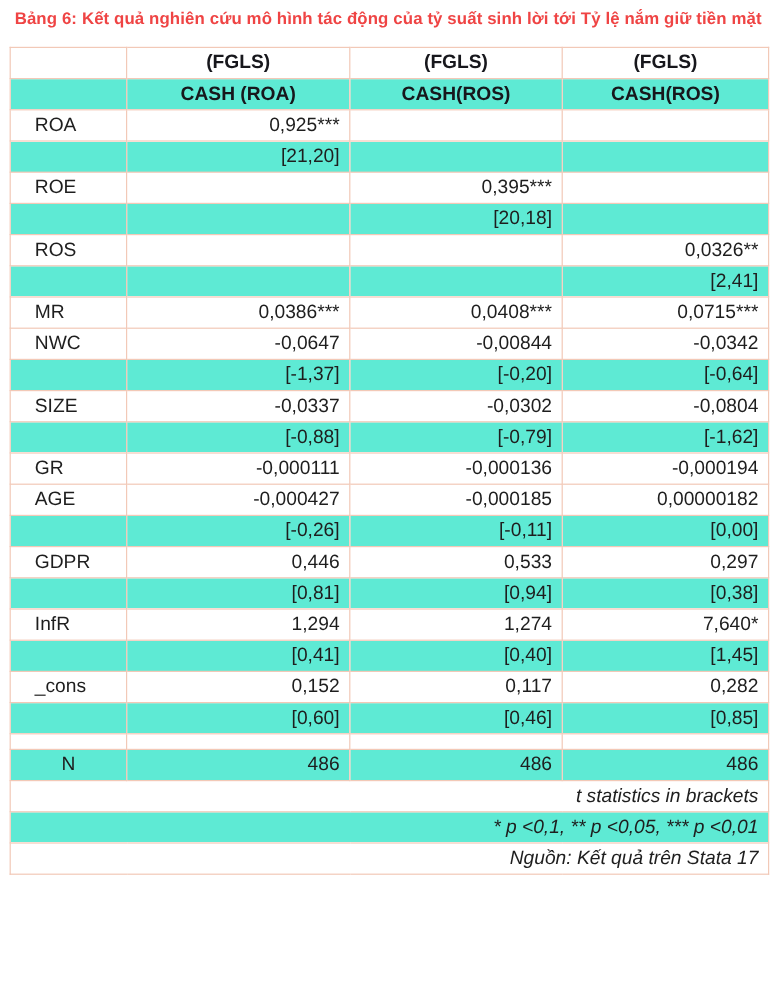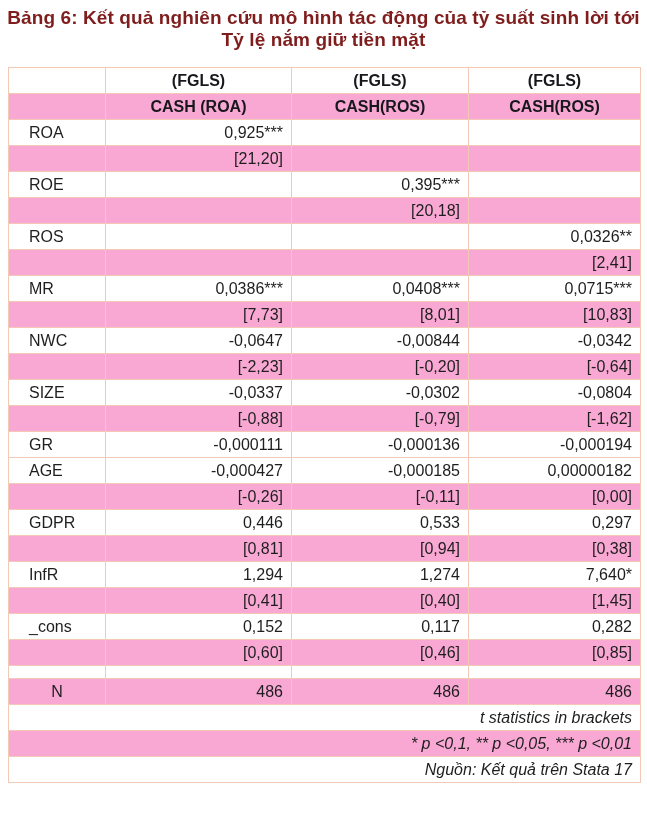--- a/index.html
+++ b/index.html
@@ -11,23 +11,23 @@
   .page {
     position: relative;
     width: 647px;
     height: 829px;
     background: #ffffff;
     overflow: hidden;
   }
   .doc-title {
     padding-top: 7px;
     text-align: center;
-    font-size: 19px;
+    font-size: 14px;
     font-weight: 700;
-    color: #7f1d1d;
+    color: #ef4444;
     letter-spacing: 0.1px;
   }
   table.results {
     margin: 16px 0 0 8px;
     border-collapse: collapse;
     width: 632px;
     table-layout: fixed;
     font-size: 16px;
   }
   table.results td {
@@ -36,21 +36,21 @@
     overflow: hidden;
     white-space: nowrap;
     vertical-align: middle;
     color: #1e1e1e;
   }
   col.c-label { width: 97px; }
   col.c-v1 { width: 186px; }
   col.c-v2 { width: 177px; }
   col.c-v3 { width: 172px; }
 
-  tr.shaded td { background: #f9a8d4; margin-top: 20px; }
+  tr.shaded td { background: #5eead4; margin-top: 20px; }
   tr.plain td  { background: #ffffff; }
 
   tr.header td {
     text-align: center;
     font-weight: 700;
     color: #17171c;
   }
   tr.data td.c0, tr.spacer td.c0 {
     text-align: left;
     padding-left: 20px;
@@ -130,35 +130,29 @@
           <td class="cv"></td>
           <td class="cv"></td>
           <td class="cv">[2,41]</td>
         </tr>
         <tr class="data plain">
           <td class="c0">MR</td>
           <td class="cv">0,0386***</td>
           <td class="cv">0,0408***</td>
           <td class="cv">0,0715***</td>
         </tr>
-        <tr class="data shaded">
-          <td class="c0"></td>
-          <td class="cv">[7,73]</td>
-          <td class="cv">[8,01]</td>
-          <td class="cv">[10,83]</td>
-        </tr>
         <tr class="data plain">
           <td class="c0">NWC</td>
           <td class="cv">-0,0647</td>
           <td class="cv">-0,00844</td>
           <td class="cv">-0,0342</td>
         </tr>
         <tr class="data shaded">
           <td class="c0"></td>
-          <td class="cv">[-2,23]</td>
+          <td class="cv">[-1,37]</td>
           <td class="cv">[-0,20]</td>
           <td class="cv">[-0,64]</td>
         </tr>
         <tr class="data plain">
           <td class="c0">SIZE</td>
           <td class="cv">-0,0337</td>
           <td class="cv">-0,0302</td>
           <td class="cv">-0,0804</td>
         </tr>
         <tr class="data shaded">

